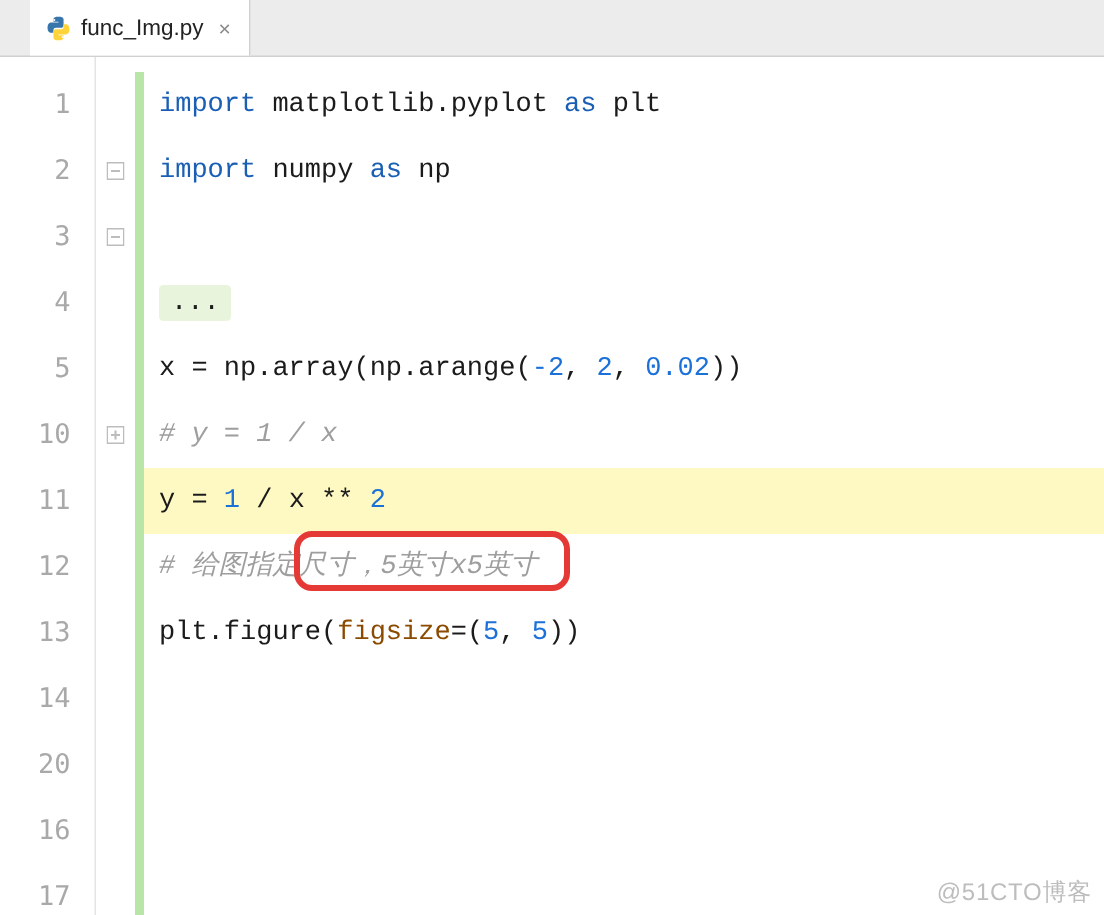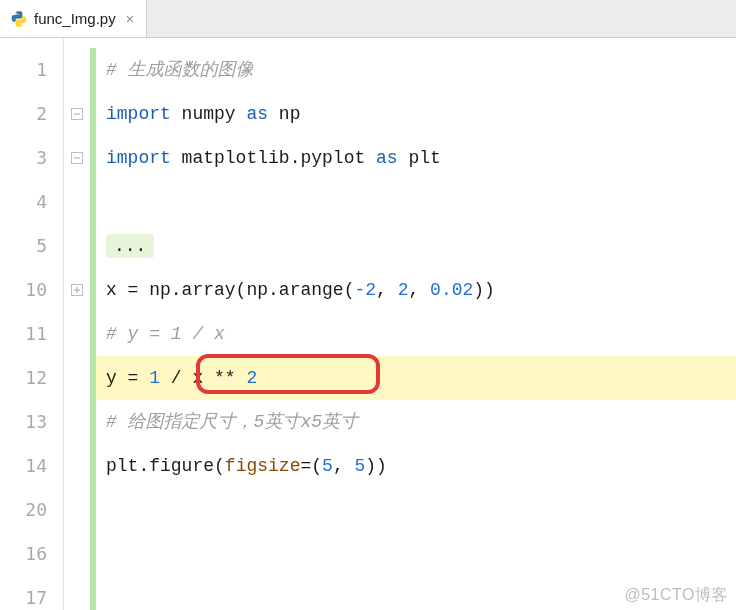--- a/index.html
+++ b/index.html
@@ -22,20 +22,21 @@
   .tab {
     background: #ffffff;
     border-right: 1px solid #d0d0d0;
     display: flex;
     align-items: center;
     padding: 0 8px 0 10px;
     gap: 6px;
     font-family: -apple-system, "Segoe UI", Arial, sans-serif;
     font-size: 15px;
     color: #222;
+    margin-left: 20px;
   }
   .py-ico {
     width: 18px; height: 18px;
   }
   .tab-close {
     color: #8a8a8a;
     font-size: 14px;
     padding: 0 4px;
     cursor: pointer;
   }
@@ -178,23 +179,22 @@
     <div class="fc"></div>
     <div class="fc"></div>
     <div class="fc"></div>
     <div class="fc"></div>
     <div class="fc"></div>
   </div>
 
   <div class="green-strip"></div>
 
   <div class="code">
-    <div class="line"><span class="c-comment"># 生成函数的图像</span></div>
+    <div class="line"><span class="c-kw">import</span><span class="c-text"> matplotlib.pyplot </span><span class="c-kw">as</span><span class="c-text"> plt</span></div>
     <div class="line"><span class="c-kw">import</span><span class="c-text"> numpy </span><span class="c-kw">as</span><span class="c-text"> np</span></div>
-    <div class="line"><span class="c-kw">import</span><span class="c-text"> matplotlib.pyplot </span><span class="c-kw">as</span><span class="c-text"> plt</span></div>
     <div class="line"><span class="c-text"></span></div>
     <div class="line folded-ellipsis"><span class="fold-pill c-text">...</span></div>
     <div class="line"><span class="c-text">x = np.array(np.arange(</span><span class="c-num">-2</span><span class="c-text">, </span><span class="c-num">2</span><span class="c-text">, </span><span class="c-num">0.02</span><span class="c-text">))</span></div>
     <div class="line"><span class="c-comment"># y = 1 / x</span></div>
     <div class="line current"><span class="c-text">y = </span><span class="c-num">1</span><span class="c-text"> / x ** </span><span class="c-num">2</span></div>
     <div class="line"><span class="c-comment"># 给图指定尺寸，5英寸x5英寸</span></div>
     <div class="line"><span class="c-text">plt.figure(</span><span class="c-named">figsize</span><span class="c-text">=(</span><span class="c-num">5</span><span class="c-text">, </span><span class="c-num">5</span><span class="c-text">))</span></div>
     <div class="line"><span class="c-text"></span></div>
 
     <div class="redbox" style="top: 316px; left: 100px; width: 184px; height: 40px;"></div>

